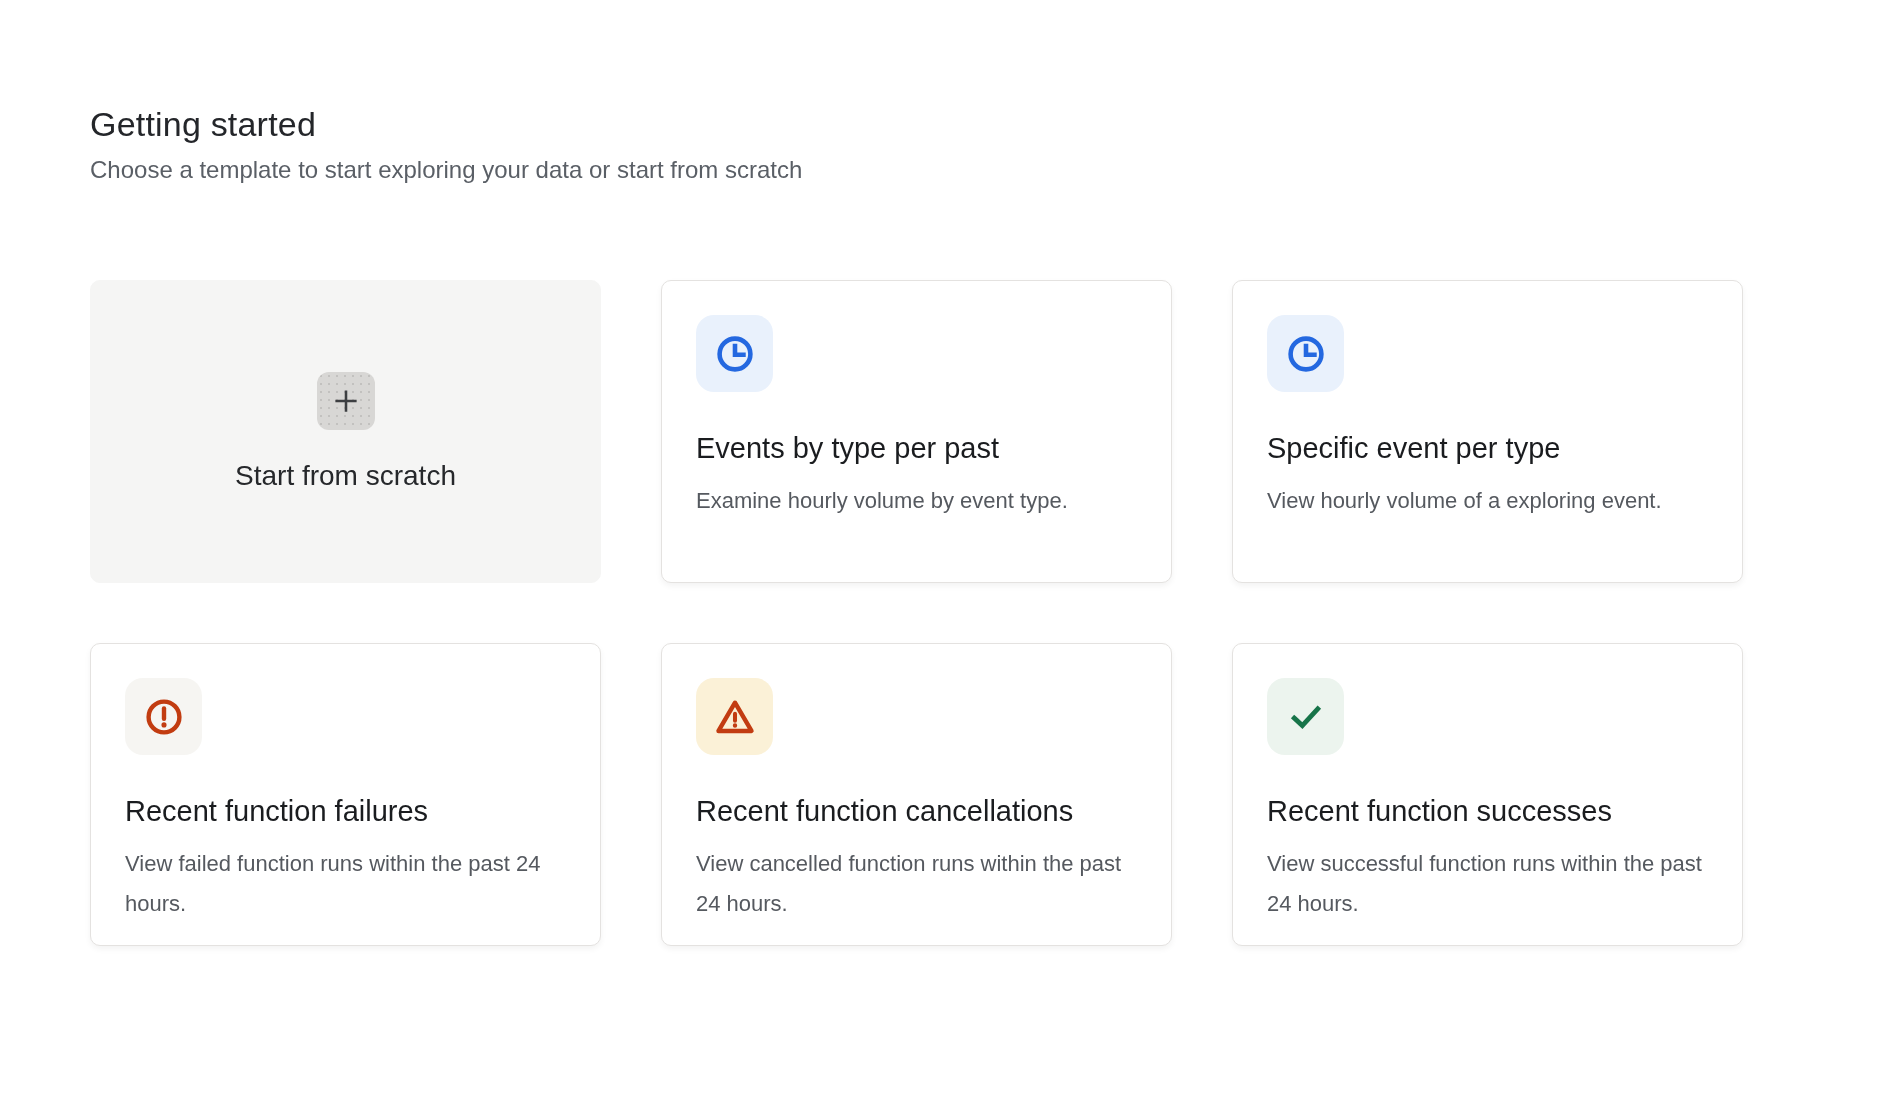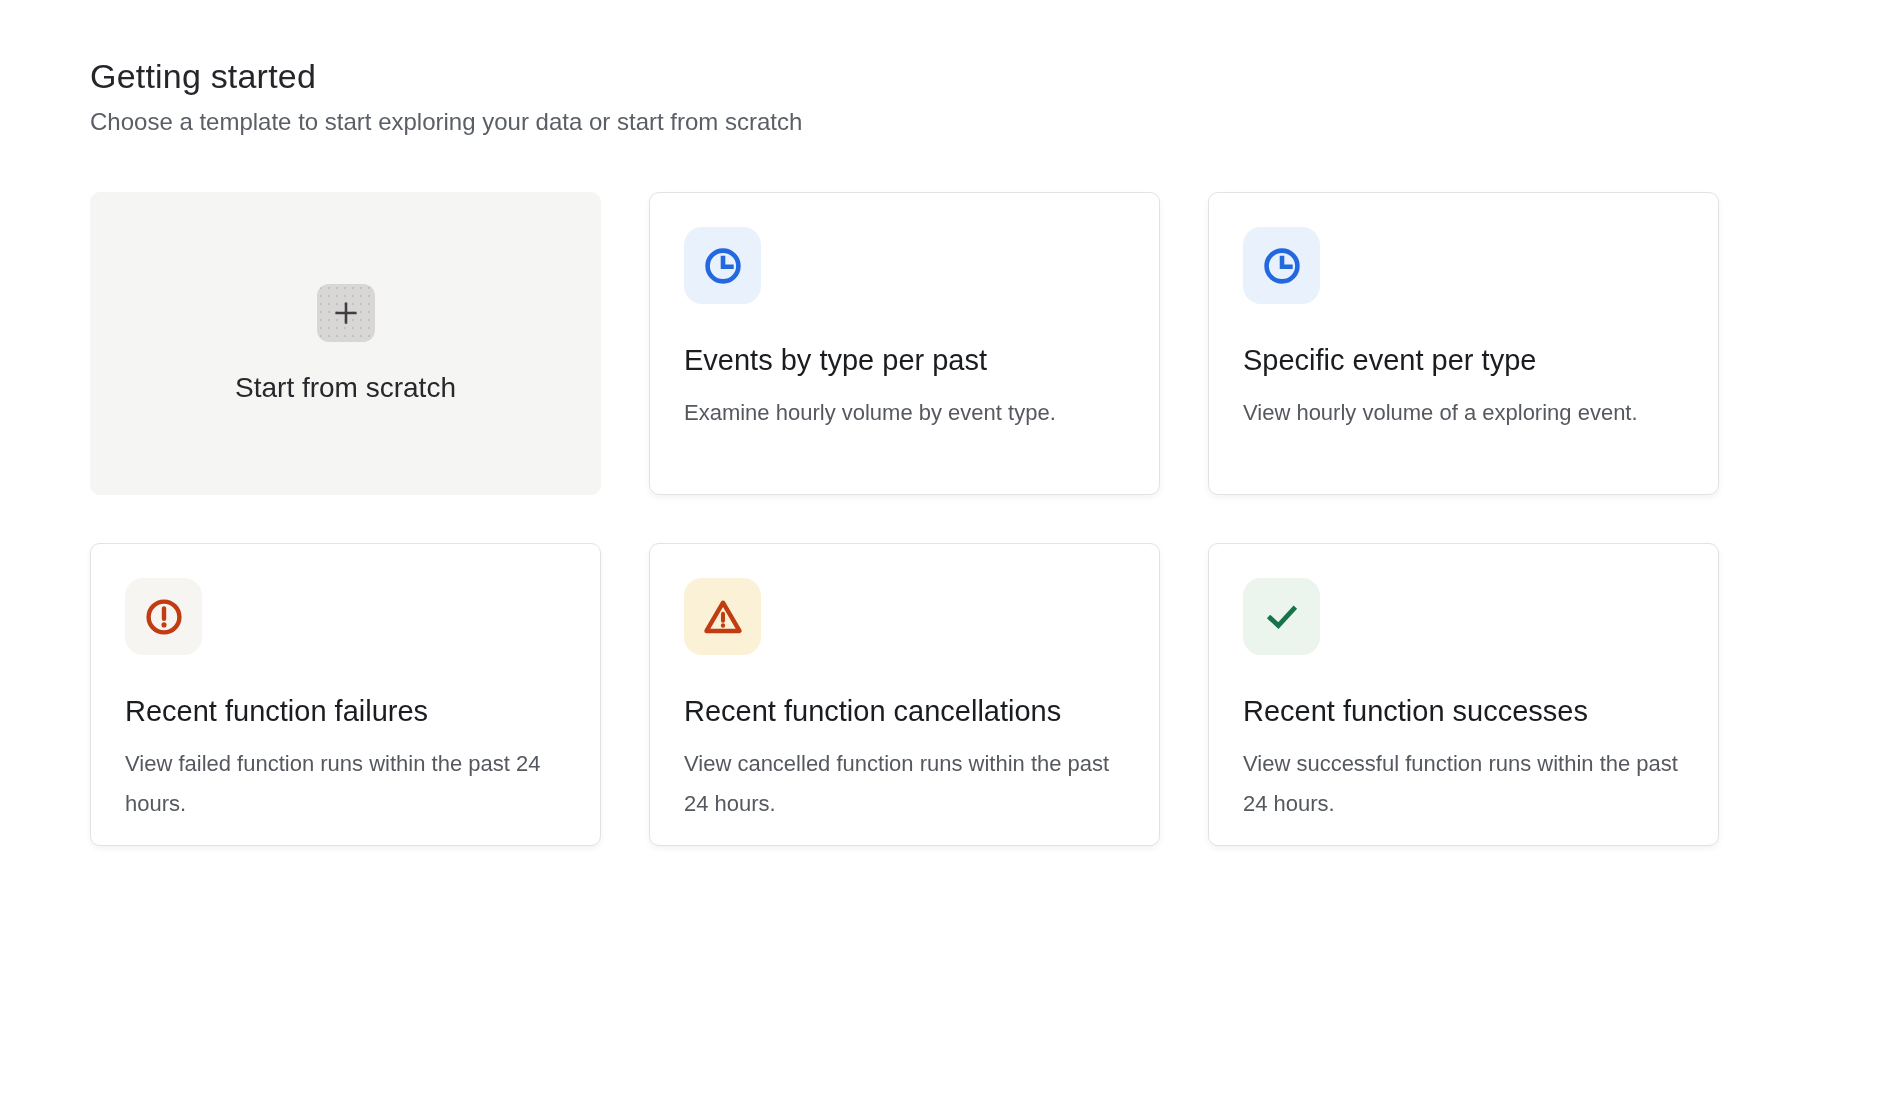--- a/index.html
+++ b/index.html
@@ -5,40 +5,40 @@
   * { margin: 0; padding: 0; box-sizing: border-box; }
   html, body { background: #ffffff; }
   body {
     width: 1886px;
     height: 1098px;
     overflow: hidden;
     font-family: "Liberation Sans", sans-serif;
     color: #1f2227;
   }
   .page {
-    padding: 57px 0 0 90px;
+    padding: 105px 0 0 90px;
   }
   .page-title {
     font-size: 34px;
     font-weight: 500;
     letter-spacing: 0.2px;
     color: #24262a;
   }
   .page-subtitle {
     margin-top: 12px;
     font-size: 24px;
     font-weight: 400;
     color: #5a5f66;
   }
   .template-grid {
-    margin-top: 56px;
+    margin-top: 96px;
     display: grid;
     grid-template-columns: repeat(3, 511px);
     grid-auto-rows: 303px;
-    gap: 48px;
+    gap: 60px;
   }
   .card {
     border-radius: 10px;
     background: #ffffff;
     border: 1px solid #e4e2e0;
     box-shadow: 0 3px 6px rgba(0,0,0,0.05);
     padding: 34px;
     cursor: pointer;
   }
   .card.scratch {

